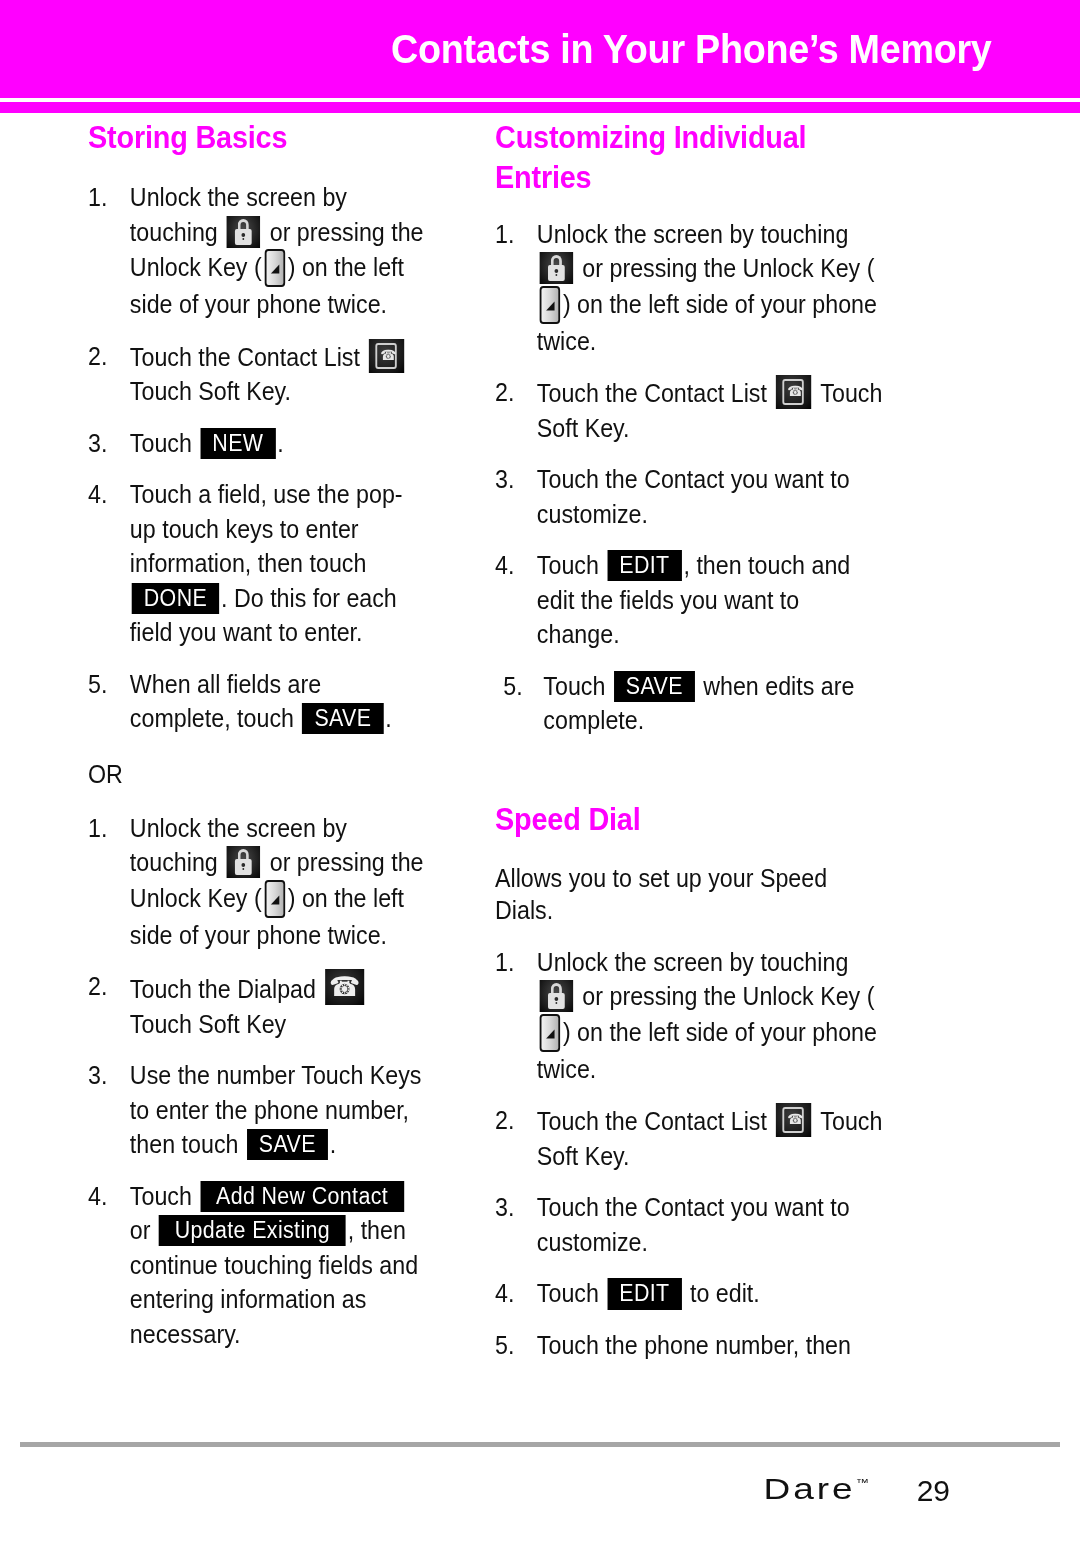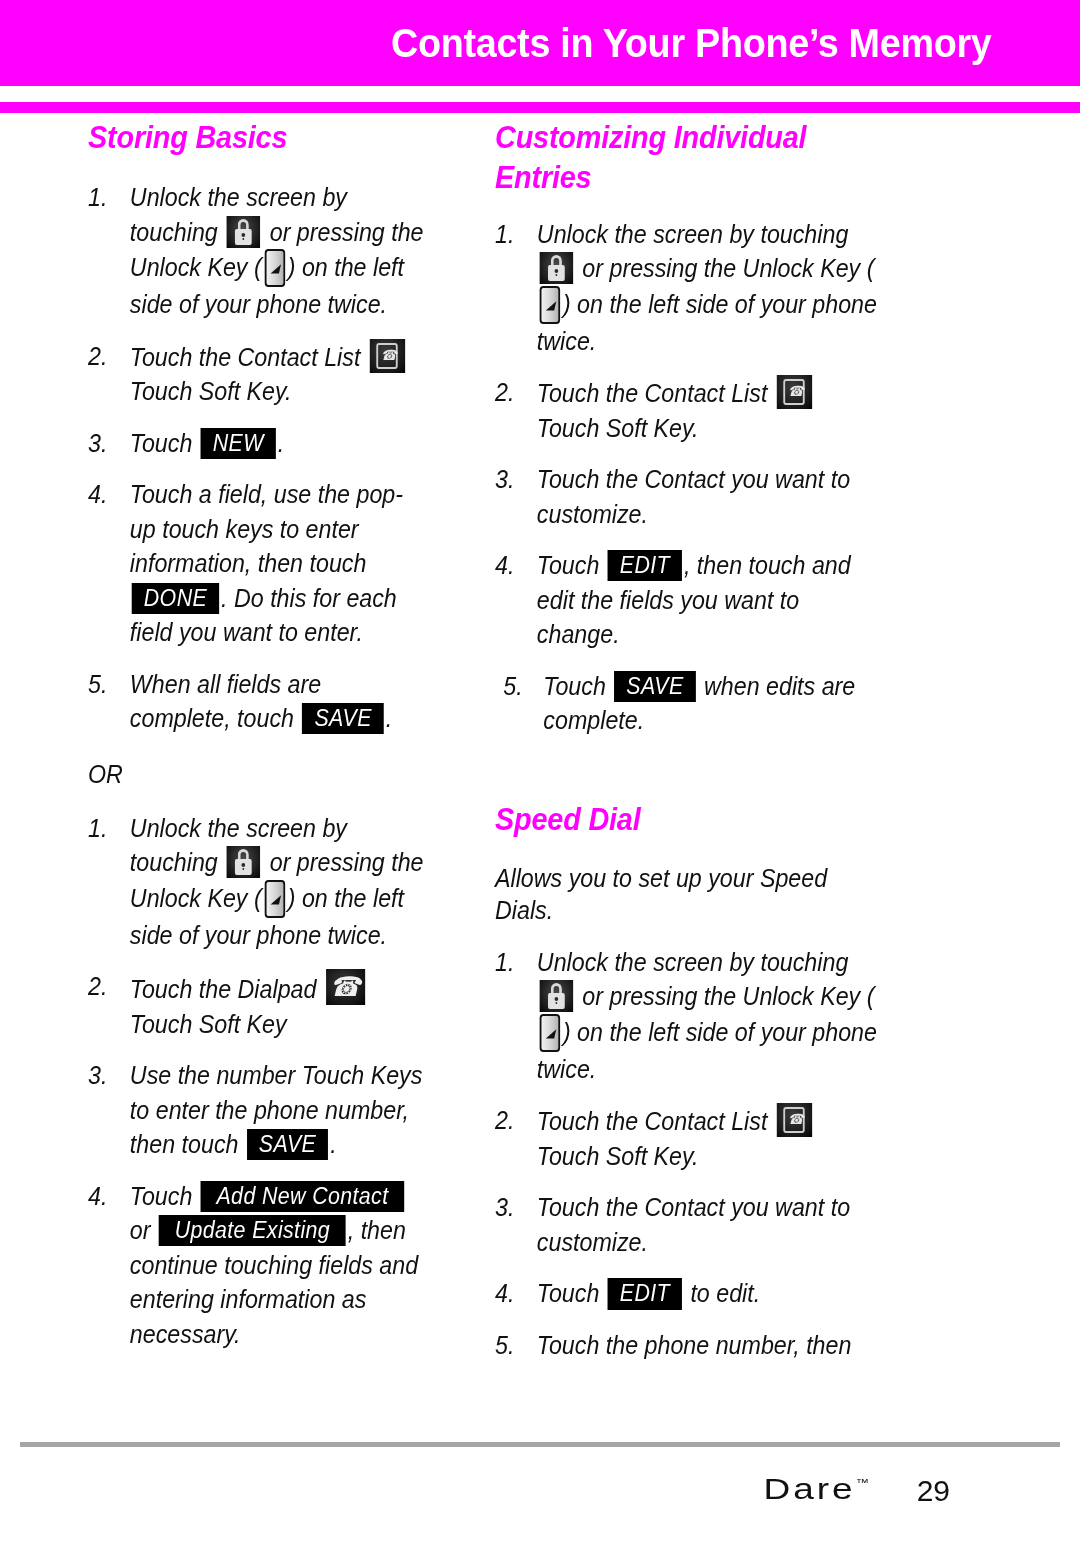--- a/index.html
+++ b/index.html
@@ -13,21 +13,21 @@
     position: relative;
     font-family: "Liberation Sans", sans-serif;
     overflow: hidden;
   }
 
   
   .header-band {
     position: absolute;
     left: 0; top: 0;
     width: 1080px;
-    height: 86px;
+    height: 98px;
     background: #ff00ff;
     display: flex;
     align-items: center;
     justify-content: flex-end;
   }
   .header-title {
     color: #ffffff;
     font-size: 41px;
     font-weight: bold;
     letter-spacing: -0.3px;
@@ -43,21 +43,20 @@
     height: 11px;
     background: #ff00ff;
   }
 
   
   .columns {
     position: absolute;
     left: 0; top: 118px;
     width: 936px;
     display: flex;
-    font-style: italic;
   }
   .col {
     box-sizing: border-box;
   }
   .col-left {
     width: 540px;
     padding-left: 88px;
     padding-right: 22px;
   }
   .col-right {

